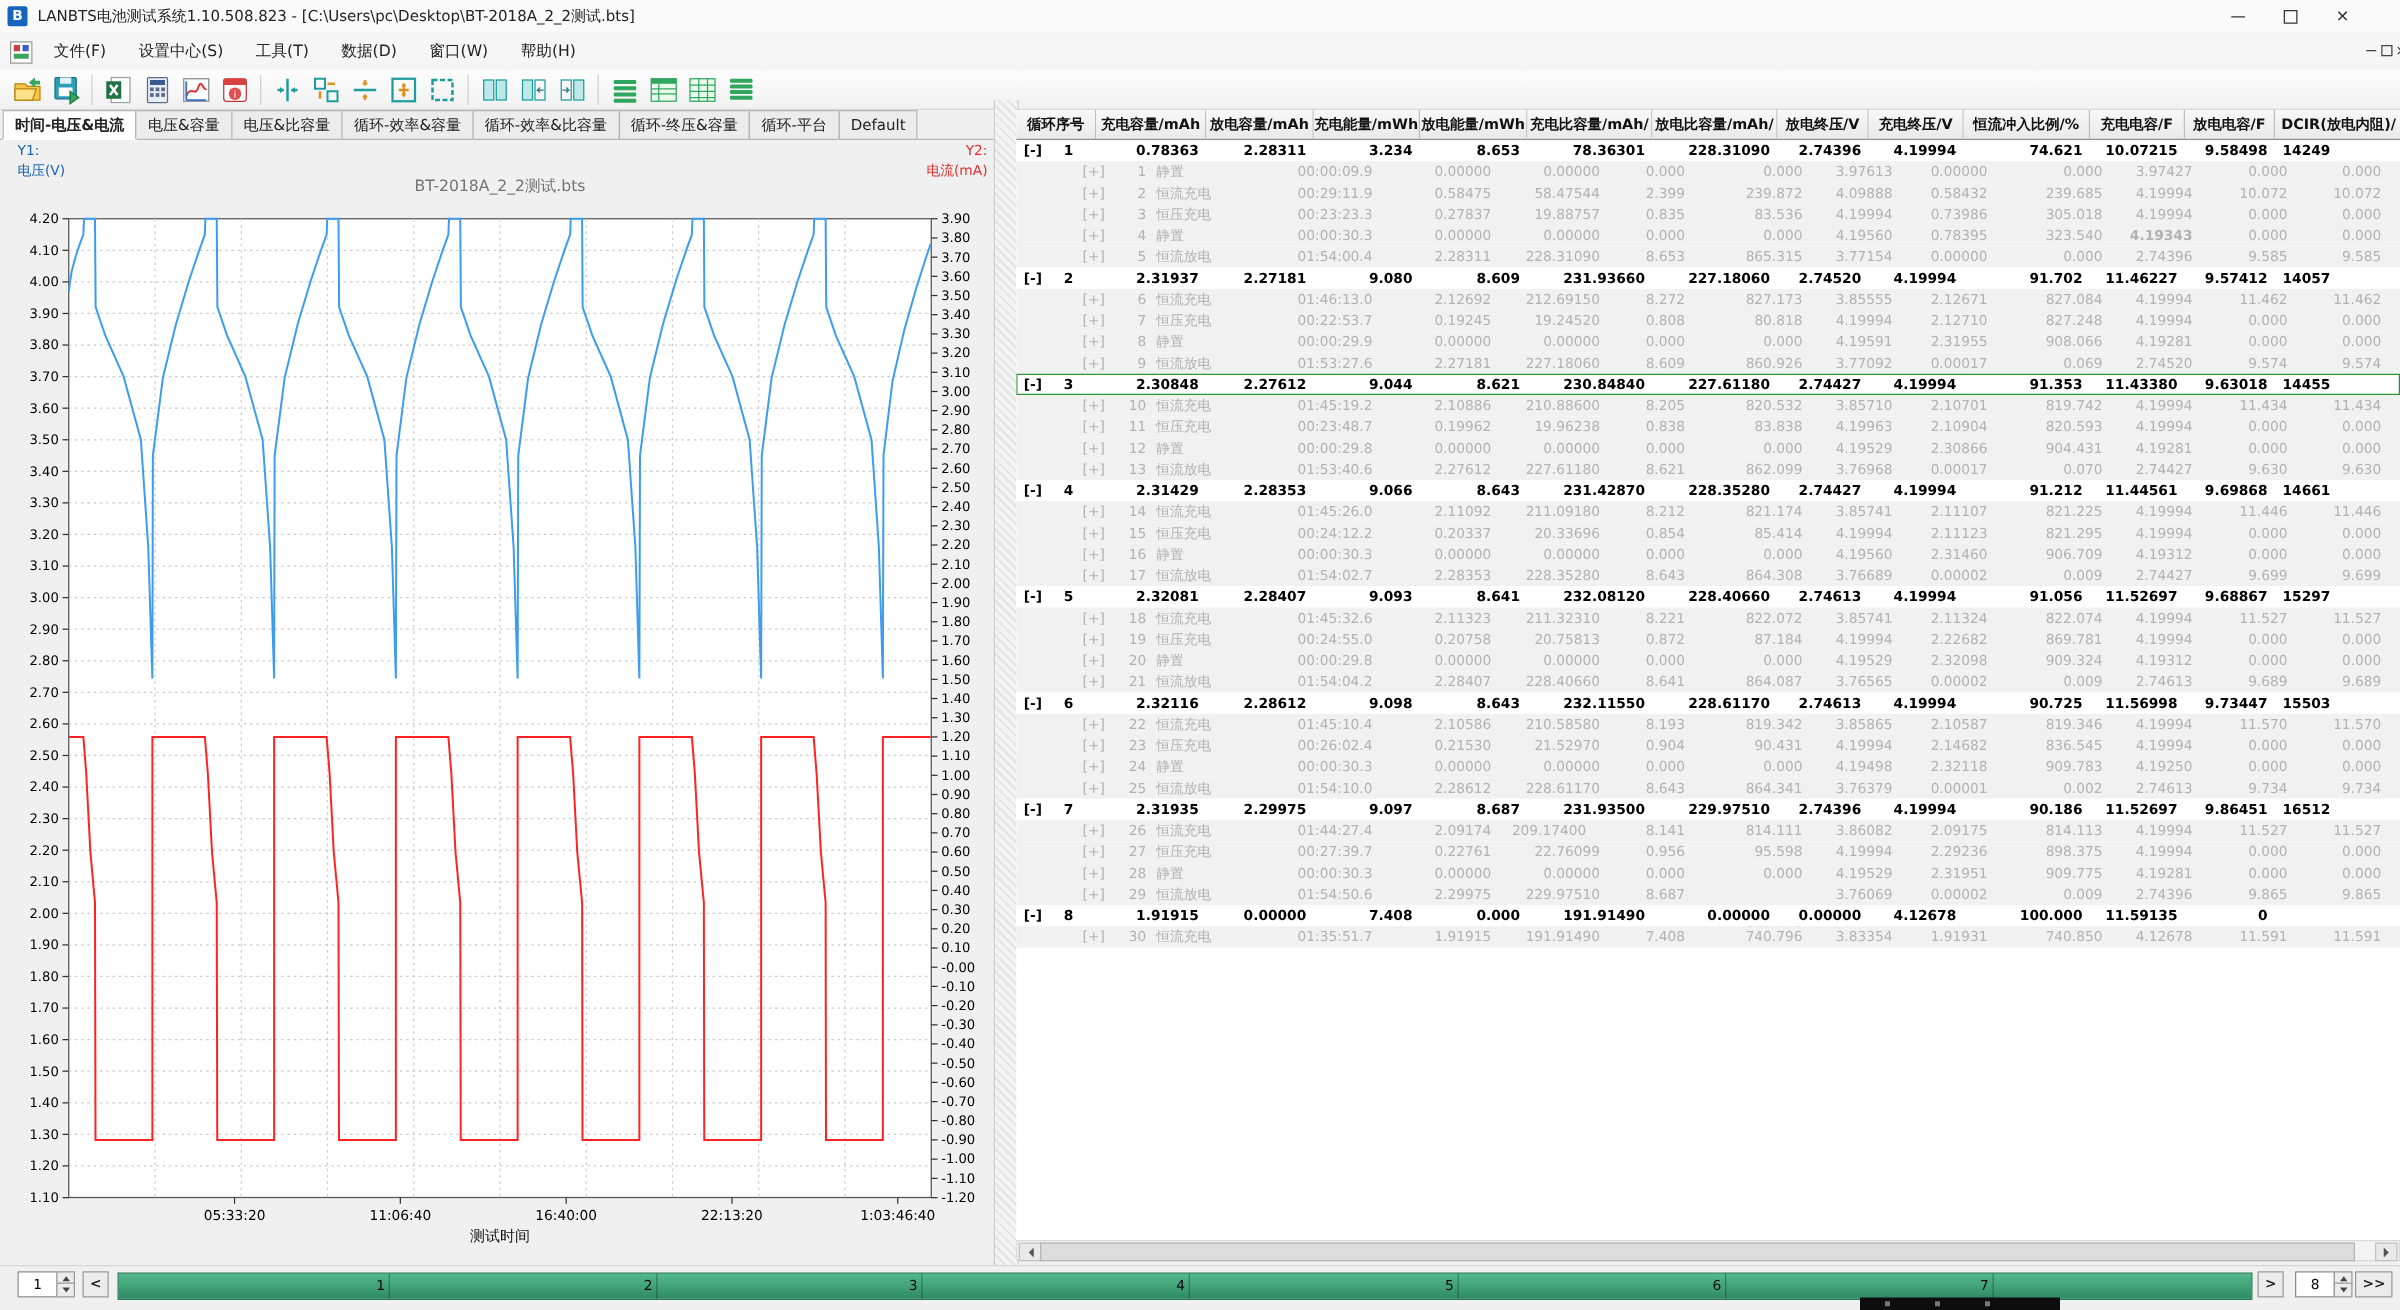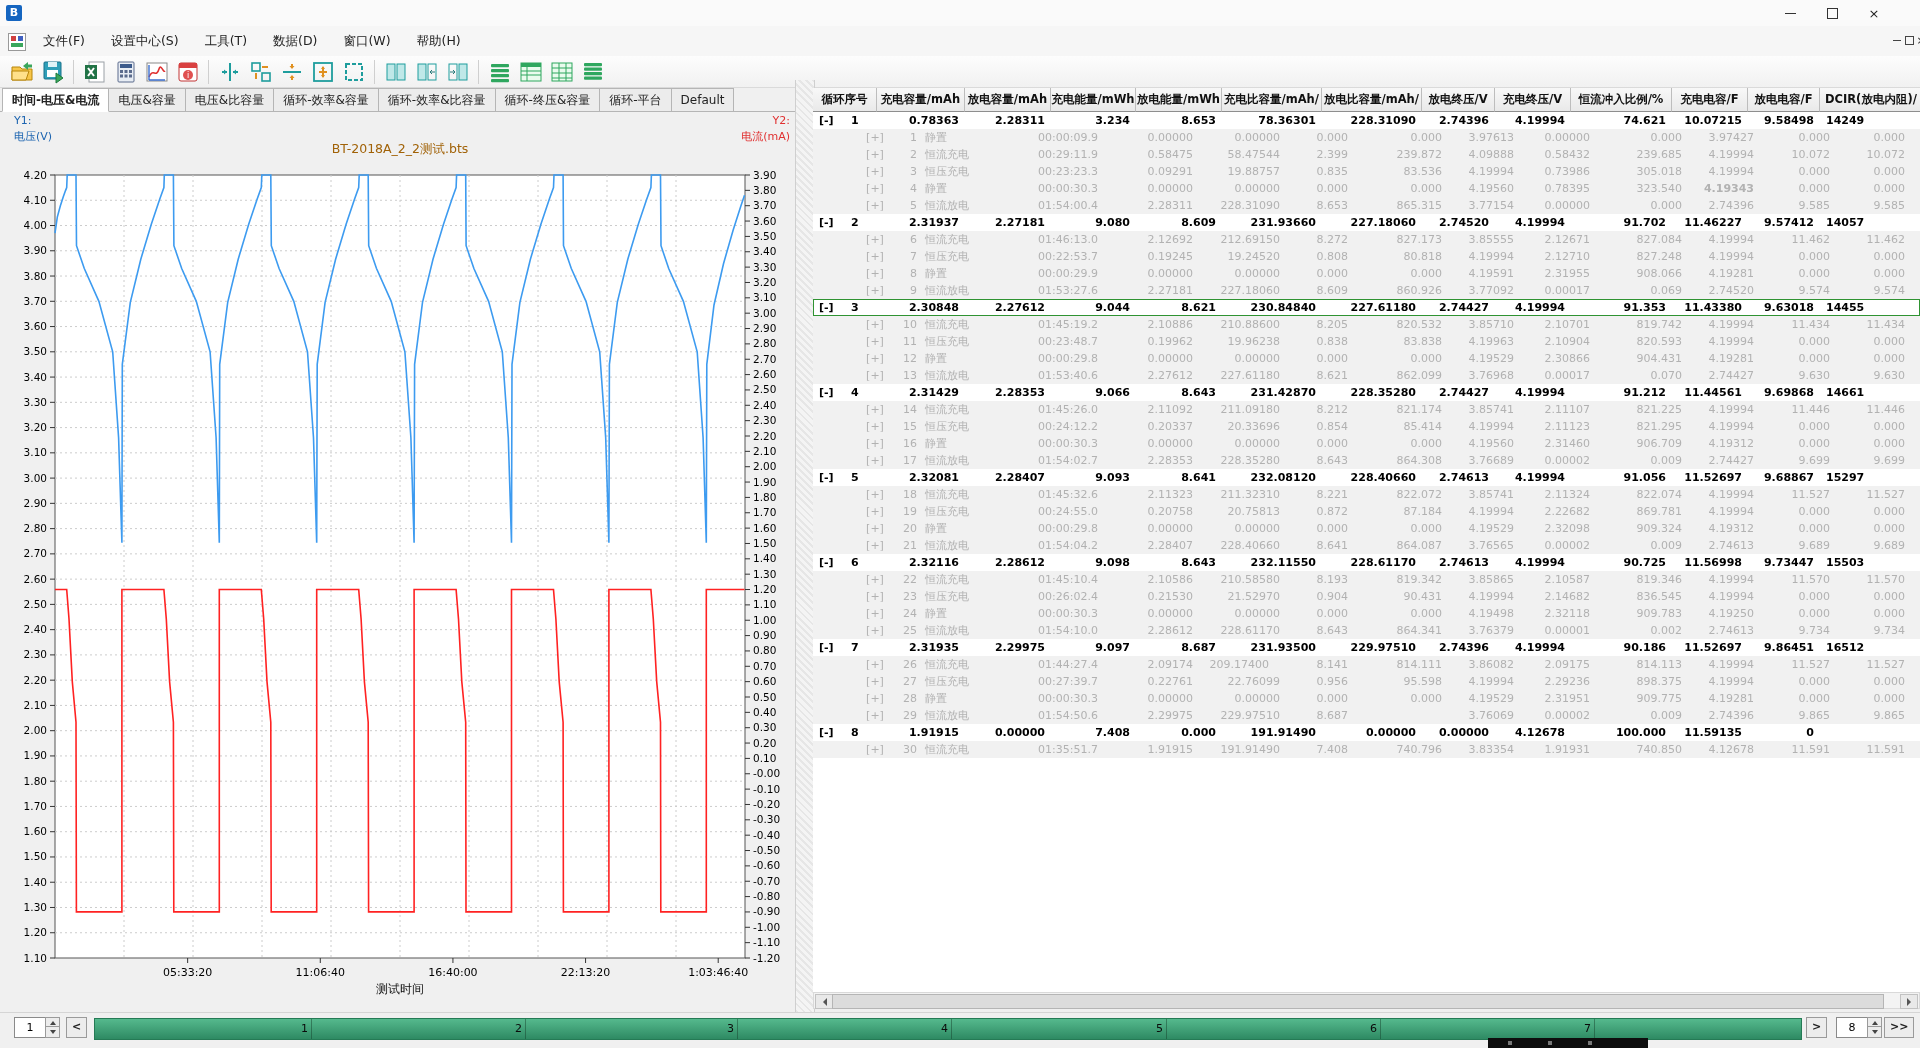--- a/index.html
+++ b/index.html
@@ -32,21 +32,21 @@
   #tabs{left:2px;top:88px;height:24px;white-space:nowrap;}
   .tab{display:inline-block;padding:0 9px;line-height:22px;font-size:12px;background:#ececec;
        border:1px solid #b5b5b5;border-bottom:1px solid #b5b5b5;margin-right:-1px;color:#222;}
   .tab.active{background:#fff;font-weight:bold;border-bottom:1px solid #fff;position:relative;z-index:2;}
   #tabline{left:0;top:111px;width:795px;height:1px;background:#b5b5b5;}
   
   #y1a{left:14px;top:114px;font-size:11px;color:#1c64b0;}
   #y1b{left:14px;top:129px;font-size:11px;color:#1c64b0;}
   #y2a{left:702px;top:114px;width:88px;text-align:right;font-size:11px;color:#e03030;}
   #y2b{left:702px;top:129px;width:88px;text-align:right;font-size:11px;color:#e03030;}
-  #ctitle{left:55px;top:141px;width:690px;text-align:center;font-size:12.5px;color:#a16207;}
+  #ctitle{left:55px;top:141px;width:690px;text-align:center;font-size:12.5px;color:#737373;}
   #xtitle{left:55px;top:981px;width:690px;text-align:center;font-size:12px;color:#111;}
   
   #splitter{left:795px;top:80px;width:18px;height:932px;border-left:1px solid #cfcfcf;border-right:1px solid #cfcfcf;
     background:repeating-linear-gradient(45deg,#e6e6e6 0 2px,#f4f4f4 2px 5px);}
   
   #tablepanel{left:813px;top:88px;width:1107px;height:904px;background:#fff;overflow:hidden;}
   .hcell{position:absolute;top:0;height:24px;box-sizing:border-box;background:linear-gradient(#f8f8f8,#e9e9e9);
          border-right:1px solid #bdbdbd;border-bottom:1px solid #8e8e8e;font-size:11.5px;font-weight:600;
          display:flex;align-items:center;justify-content:center;color:#111;white-space:nowrap;}
   .hcell.left{justify-content:flex-start;padding-left:5px;}
@@ -79,20 +79,21 @@
   .bartick{position:absolute;top:0;width:1px;height:20px;background:rgba(20,60,40,.45);}
   #taskfrag{left:1488px;top:1038px;width:160px;height:10px;background:#0d0d0d;}
   #taskfrag i{position:absolute;top:3px;width:4px;height:4px;background:#777;display:block;}
   svg text{font-family:"DejaVu Sans","Liberation Sans",sans-serif;}
 </style>
 </head>
 <body>
 
 <div class="abs" id="titlebar">
   <div class="abs" id="app-icon">B</div>
+  <div class="abs" id="title-text">LANBTS电池测试系统1.10.508.823 - [C:\Users\pc\Desktop\BT-2018A_2_2测试.bts]</div>
   <div class="abs winbtn" style="left:1770px">
       <span class="bar"></span>
     </div>
   <div class="abs winbtn" style="left:1812px">
       <span class="box"></span>
     </div>
   <div class="abs winbtn" style="left:1854px">
       <span class="x">×</span>
     </div>
 </div>
@@ -549,21 +550,21 @@
       <div class="tcell r" style="left: 783px; width: 86px;">239.685</div>
       <div class="tcell r" style="left: 855px; width: 86px;">4.19994</div>
       <div class="tcell r" style="left: 931px; width: 86px;">10.072</div>
       <div class="tcell r" style="left: 1006px; width: 86px;">10.072</div>
     </div>
     <div class="trow child" style="top: 75px;">
       <div class="tcell c" style="left: 50px; width: 24px;">[+]</div>
       <div class="tcell r" style="left: 78px; width: 26px;">3</div>
       <div class="tcell l" style="left: 112px; width: 80px;">恒压充电</div>
       <div class="tcell r" style="left: 185px; width: 100px;">00:23:23.3</div>
-      <div class="tcell r" style="left: 294px; width: 86px;">0.09291</div>
+      <div class="tcell r" style="left: 294px; width: 86px;">0.27837</div>
       <div class="tcell r" style="left: 381px; width: 86px;">19.88757</div>
       <div class="tcell r" style="left: 449px; width: 86px;">0.835</div>
       <div class="tcell r" style="left: 543px; width: 86px;">83.536</div>
       <div class="tcell r" style="left: 615px; width: 86px;">4.19994</div>
       <div class="tcell r" style="left: 691px; width: 86px;">0.73986</div>
       <div class="tcell r" style="left: 783px; width: 86px;">305.018</div>
       <div class="tcell r" style="left: 855px; width: 86px;">4.19994</div>
       <div class="tcell r" style="left: 931px; width: 86px;">0.000</div>
       <div class="tcell r" style="left: 1006px; width: 86px;">0.000</div>
     </div>

